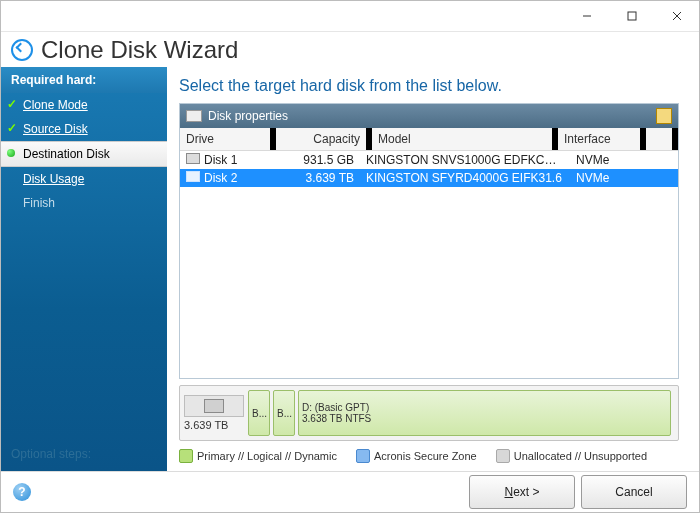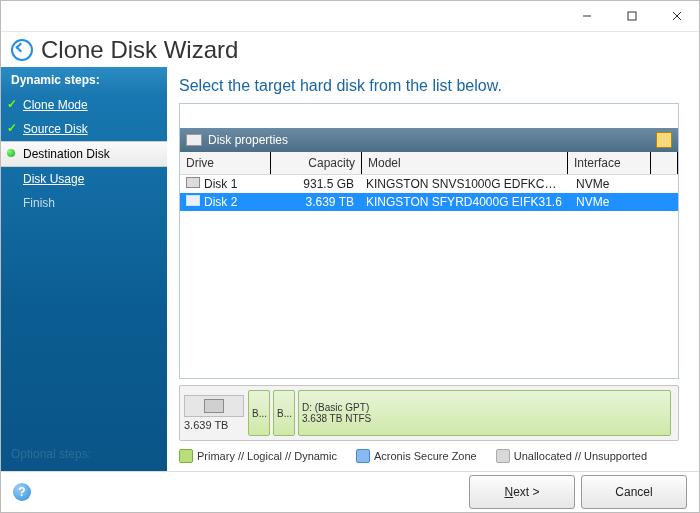--- a/index.html
+++ b/index.html
@@ -19,27 +19,27 @@
   .sidebar .step.done::before { content: "✓"; position: absolute; left: 6px; top: 4px; color: #7CFC00; font-weight: bold; text-decoration: none; }
   .sidebar .step.active { background: linear-gradient(to bottom, #fafafa, #eaeaea); color: #000; text-decoration: none; border-top: 1px solid #ccc; border-bottom: 1px solid #ccc; }
   .sidebar .step.active::before { content: ""; position: absolute; left: 6px; top: 7px; width: 8px; height: 8px; border-radius: 50%; background: radial-gradient(circle at 30% 30%, #7fff7f, #1aa81a); }
   .sidebar .step.future { color: #c5dcea; text-decoration: none; }
   .sidebar .opt-label { margin-top: auto; padding: 10px; color: #2c6e97; font-size: 12px; }
 
   .main { flex: 1; display: flex; flex-direction: column; padding: 6px 20px 0 12px; min-width: 0; }
   .main .prompt { color: #1766a6; font-size: 16px; font-weight: 400; margin: 4px 0 8px 0; }
 
   .panel { flex: 1; display: flex; flex-direction: column; border: 1px solid #b9c9d6; min-height: 0; }
-  .panel-header { height: 24px; background: linear-gradient(to bottom, #6b8aa3, #4c6d86); color: #fff; display: flex; align-items: center; padding: 0 6px; font-size: 12px; margin-top: 24px; }
+  .panel-header { height: 24px; background: linear-gradient(to bottom, #6b8aa3, #4c6d86); color: #fff; display: flex; align-items: center; padding: 0 6px; font-size: 12px; }
   .panel-header .disk-icon { width: 14px; height: 10px; background: #eee; border: 1px solid #999; margin-right: 6px; }
   .panel-header .spacer { flex: 1; }
   .panel-header .mini-icon { width: 14px; height: 14px; background: #f4d97e; border: 1px solid #b38600; }
 
   .cols { display: flex; height: 22px; background: #f5f5f5; border-bottom: 1px solid #d9d9d9; color: #333; }
-  .cols .col { display: flex; align-items: center; padding: 0 6px; border-right: 1px solid #000000; }
+  .cols .col { display: flex; align-items: center; padding: 0 6px; border-right: 6px solid #000000; }
   .col-drive { width: 78px; }
   .col-cap { width: 78px; justify-content: flex-end; }
   .col-model { flex: 1; }
   .col-iface { width: 70px; }
   .col-end { width: 14px; }
 
   .rows { flex: 1; overflow: hidden; background: #fff; }
   .row { display: flex; height: 18px; align-items: center; }
   .row .cell { padding: 0 6px; overflow: hidden; white-space: nowrap; text-overflow: ellipsis; }
   .row .c-drive { width: 78px; display: flex; align-items: flex-start; }
@@ -98,21 +98,21 @@
       </div>
   </div>
 
   <div class="header">
     <div class="logo"></div>
     <div class="title">Clone Disk Wizard</div>
   </div>
 
   <div class="body">
     <div class="sidebar">
-      <div class="section-title">Dynamic steps:</div>
+      <div class="section-title">Required hard:</div>
       <div class="step done">Clone Mode</div>
       <div class="step done">Source Disk</div>
       <div class="step active">Destination Disk</div>
       <div class="step">Disk Usage</div>
       <div class="step future">Finish</div>
       <div class="opt-label">Optional steps:</div>
     </div>
 
     <div class="main">
       <div class="prompt">Select the target hard disk from the list below.</div>

